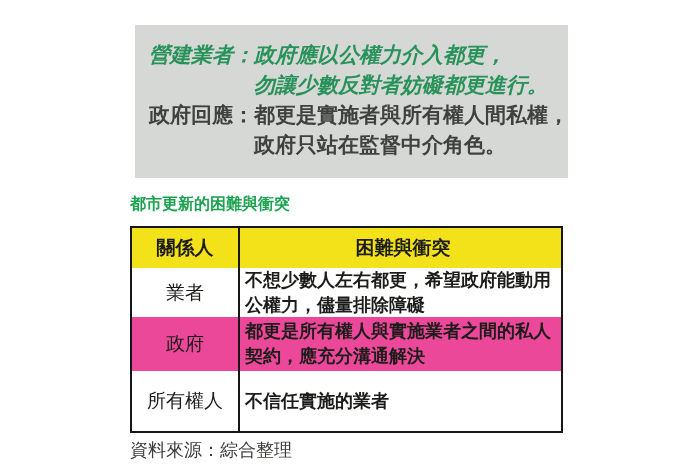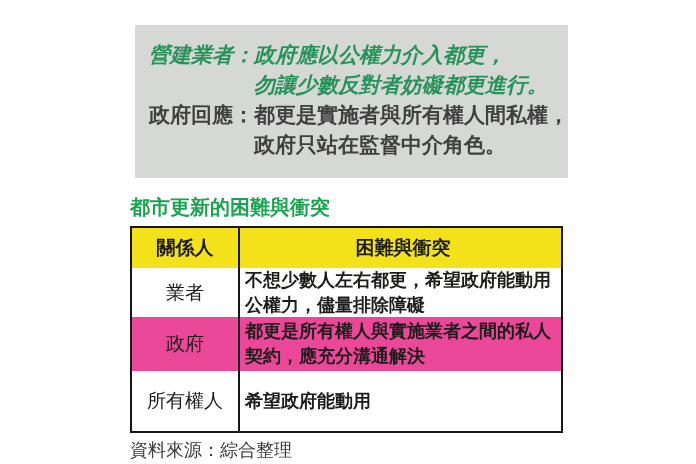--- a/index.html
+++ b/index.html
@@ -26,21 +26,21 @@
   .q-label { white-space: nowrap; flex: 0 0 auto; }
   .q-content { display: block; }
   .q-line { display: block; white-space: nowrap; }
   .q-green { color: #27925a; font-style: italic; }
   .q-black { color: #404040; }
 
   
   .section-title {
     position: absolute;
     left: 130px; top: 194px;
-    font-size: 20px;
+    font-size: 16px;
     font-weight: bold;
     color: #1ba351;
     white-space: nowrap;
   }
 
   
   .conflict-table {
     position: absolute;
     left: 130px; top: 226px;
     width: 433px; height: 207px;
@@ -128,21 +128,21 @@
         <span class="desc-line">都更是所有權人與實施業者之間的私人</span>
         <span class="desc-line">契約，應充分溝通解決</span>
       </div>
     </div>
 
     <div class="t-row r3">
       <div class="t-cell c1">
         <span class="party">所有權人</span>
       </div>
       <div class="t-cell c2">
-        <span class="desc-line">希望政府能動用</span>
+        <span class="desc-line">不信任實施的業者</span>
       </div>
     </div>
 
   </div>
 
   <div class="source-note">資料來源：綜合整理</div>
 
 </div>
 
 </body></html>

